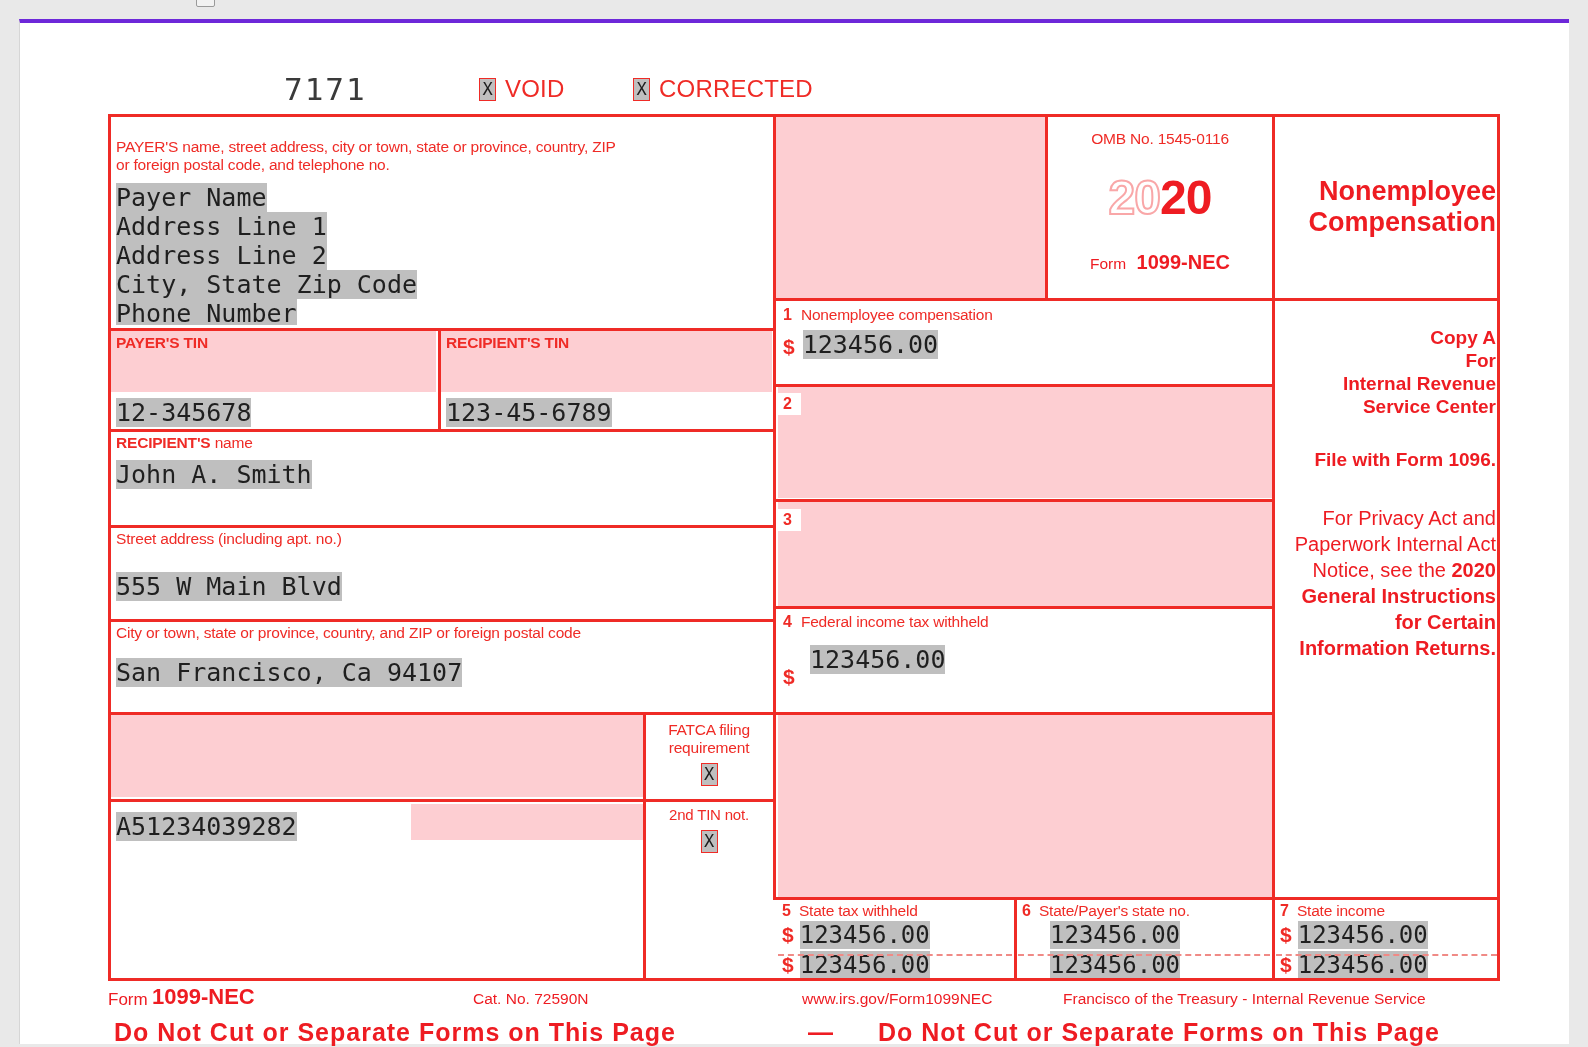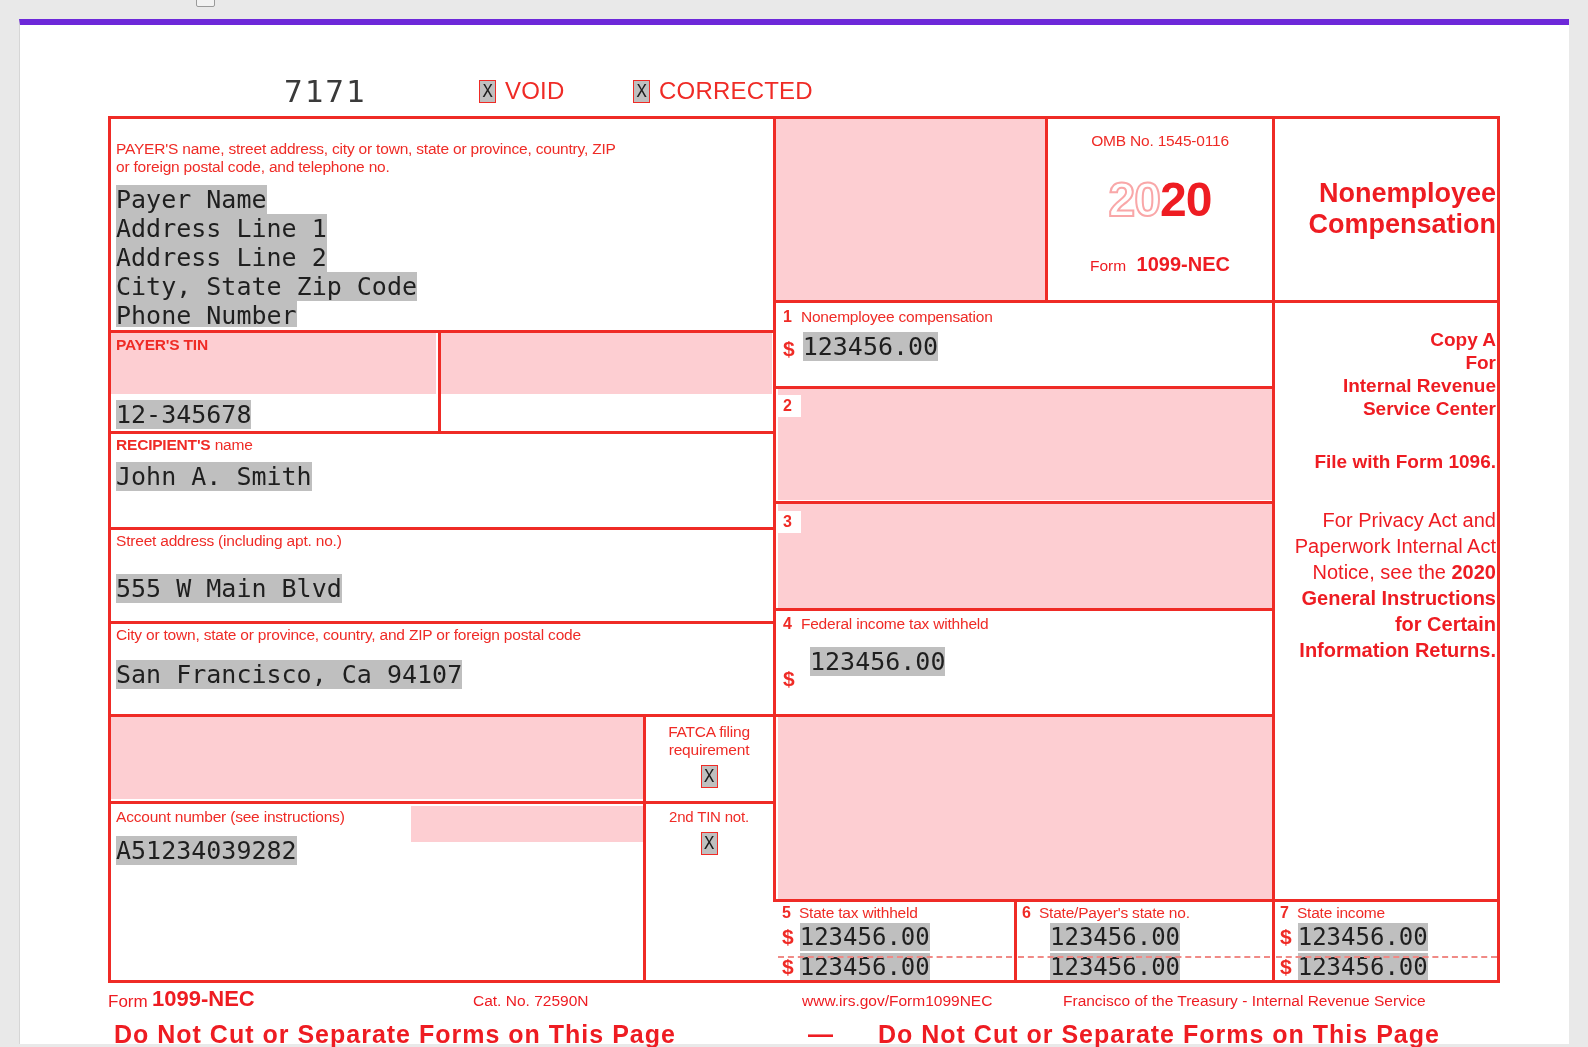--- a/index.html
+++ b/index.html
@@ -8,21 +8,21 @@
     background:#e9e9e9;
     font-family:"Liberation Sans", sans-serif;
     overflow:hidden;
   }
   .stray-box{
     position:absolute;left:196px;top:-10px;width:17px;height:15px;
     border:1px solid #9a9a9a;background:#f2f2f2;border-radius:2px;
   }
   .page{
     position:absolute;left:19px;top:19px;width:1550px;height:1025px;
-    background:#ffffff;border-top:6px solid #6d28d9;border-left:1px solid #d6d6d6;
+    background:#ffffff;border-top:4px solid #6d28d9;border-left:1px solid #d6d6d6;
     box-sizing:border-box;
   }
   
   :root{}
   .pink{background:#fdced2;}
   .ocr{
     position:absolute;left:264px;top:48px;
     font-family:"DejaVu Sans Mono", monospace;
     font-size:31px;color:#3a3a3a;letter-spacing:2px;
   }
@@ -190,20 +190,26 @@
       </div>
     </div>
 
     <div class="cell" style="left:8px;top:218px;width:315px;height:95px;">
       <div class="lbl lbl-b" style="padding-top:2px;">PAYER'S TIN</div>
       <div style="position:absolute;left:0;bottom:0;">
         <span class="val">12-345678</span>
       </div>
     </div>
 
+    <div class="cell" style="left:338px;top:218px;width:320px;height:95px;">
+      <div class="lbl lbl-b" style="padding-top:2px;">RECIPIENT'S TIN</div>
+      <div style="position:absolute;left:0;bottom:0;">
+        <span class="val">123-45-6789</span>
+      </div>
+    </div>
 
     <div class="cell" style="left:8px;top:318px;width:650px;height:92px;background:transparent;">
       <div class="lbl" style="padding-top:2px;">
         <span class="lbl-b">RECIPIENT'S</span>
         <span>name</span>
       </div>
       <div style="margin-top:8px;">
         <span class="val">John A. Smith</span>
       </div>
     </div>
@@ -224,21 +230,20 @@
 
     <div class="cell" style="left:540px;top:601px;width:122px;height:82px;background:#fff;text-align:center;">
       <div class="lbl" style="padding-top:6px;">FATCA filing</div>
       <div class="lbl">requirement</div>
       <div style="margin-top:6px;">
         <span class="ckbox">X</span>
       </div>
     </div>
 
     <div class="cell" style="left:8px;top:688px;width:525px;height:172px;">
-      <div class="lbl" style="padding-top:4px;">Account number (see instructions)</div>
       <div style="margin-top:10px;">
         <span class="val">A51234039282</span>
       </div>
     </div>
 
     <div class="cell" style="left:540px;top:688px;width:122px;height:172px;background:#fff;text-align:center;">
       <div class="lbl" style="padding-top:4px;font-size:15px;">2nd TIN not.</div>
       <div style="margin-top:6px;">
         <span class="ckbox">X</span>
       </div>

